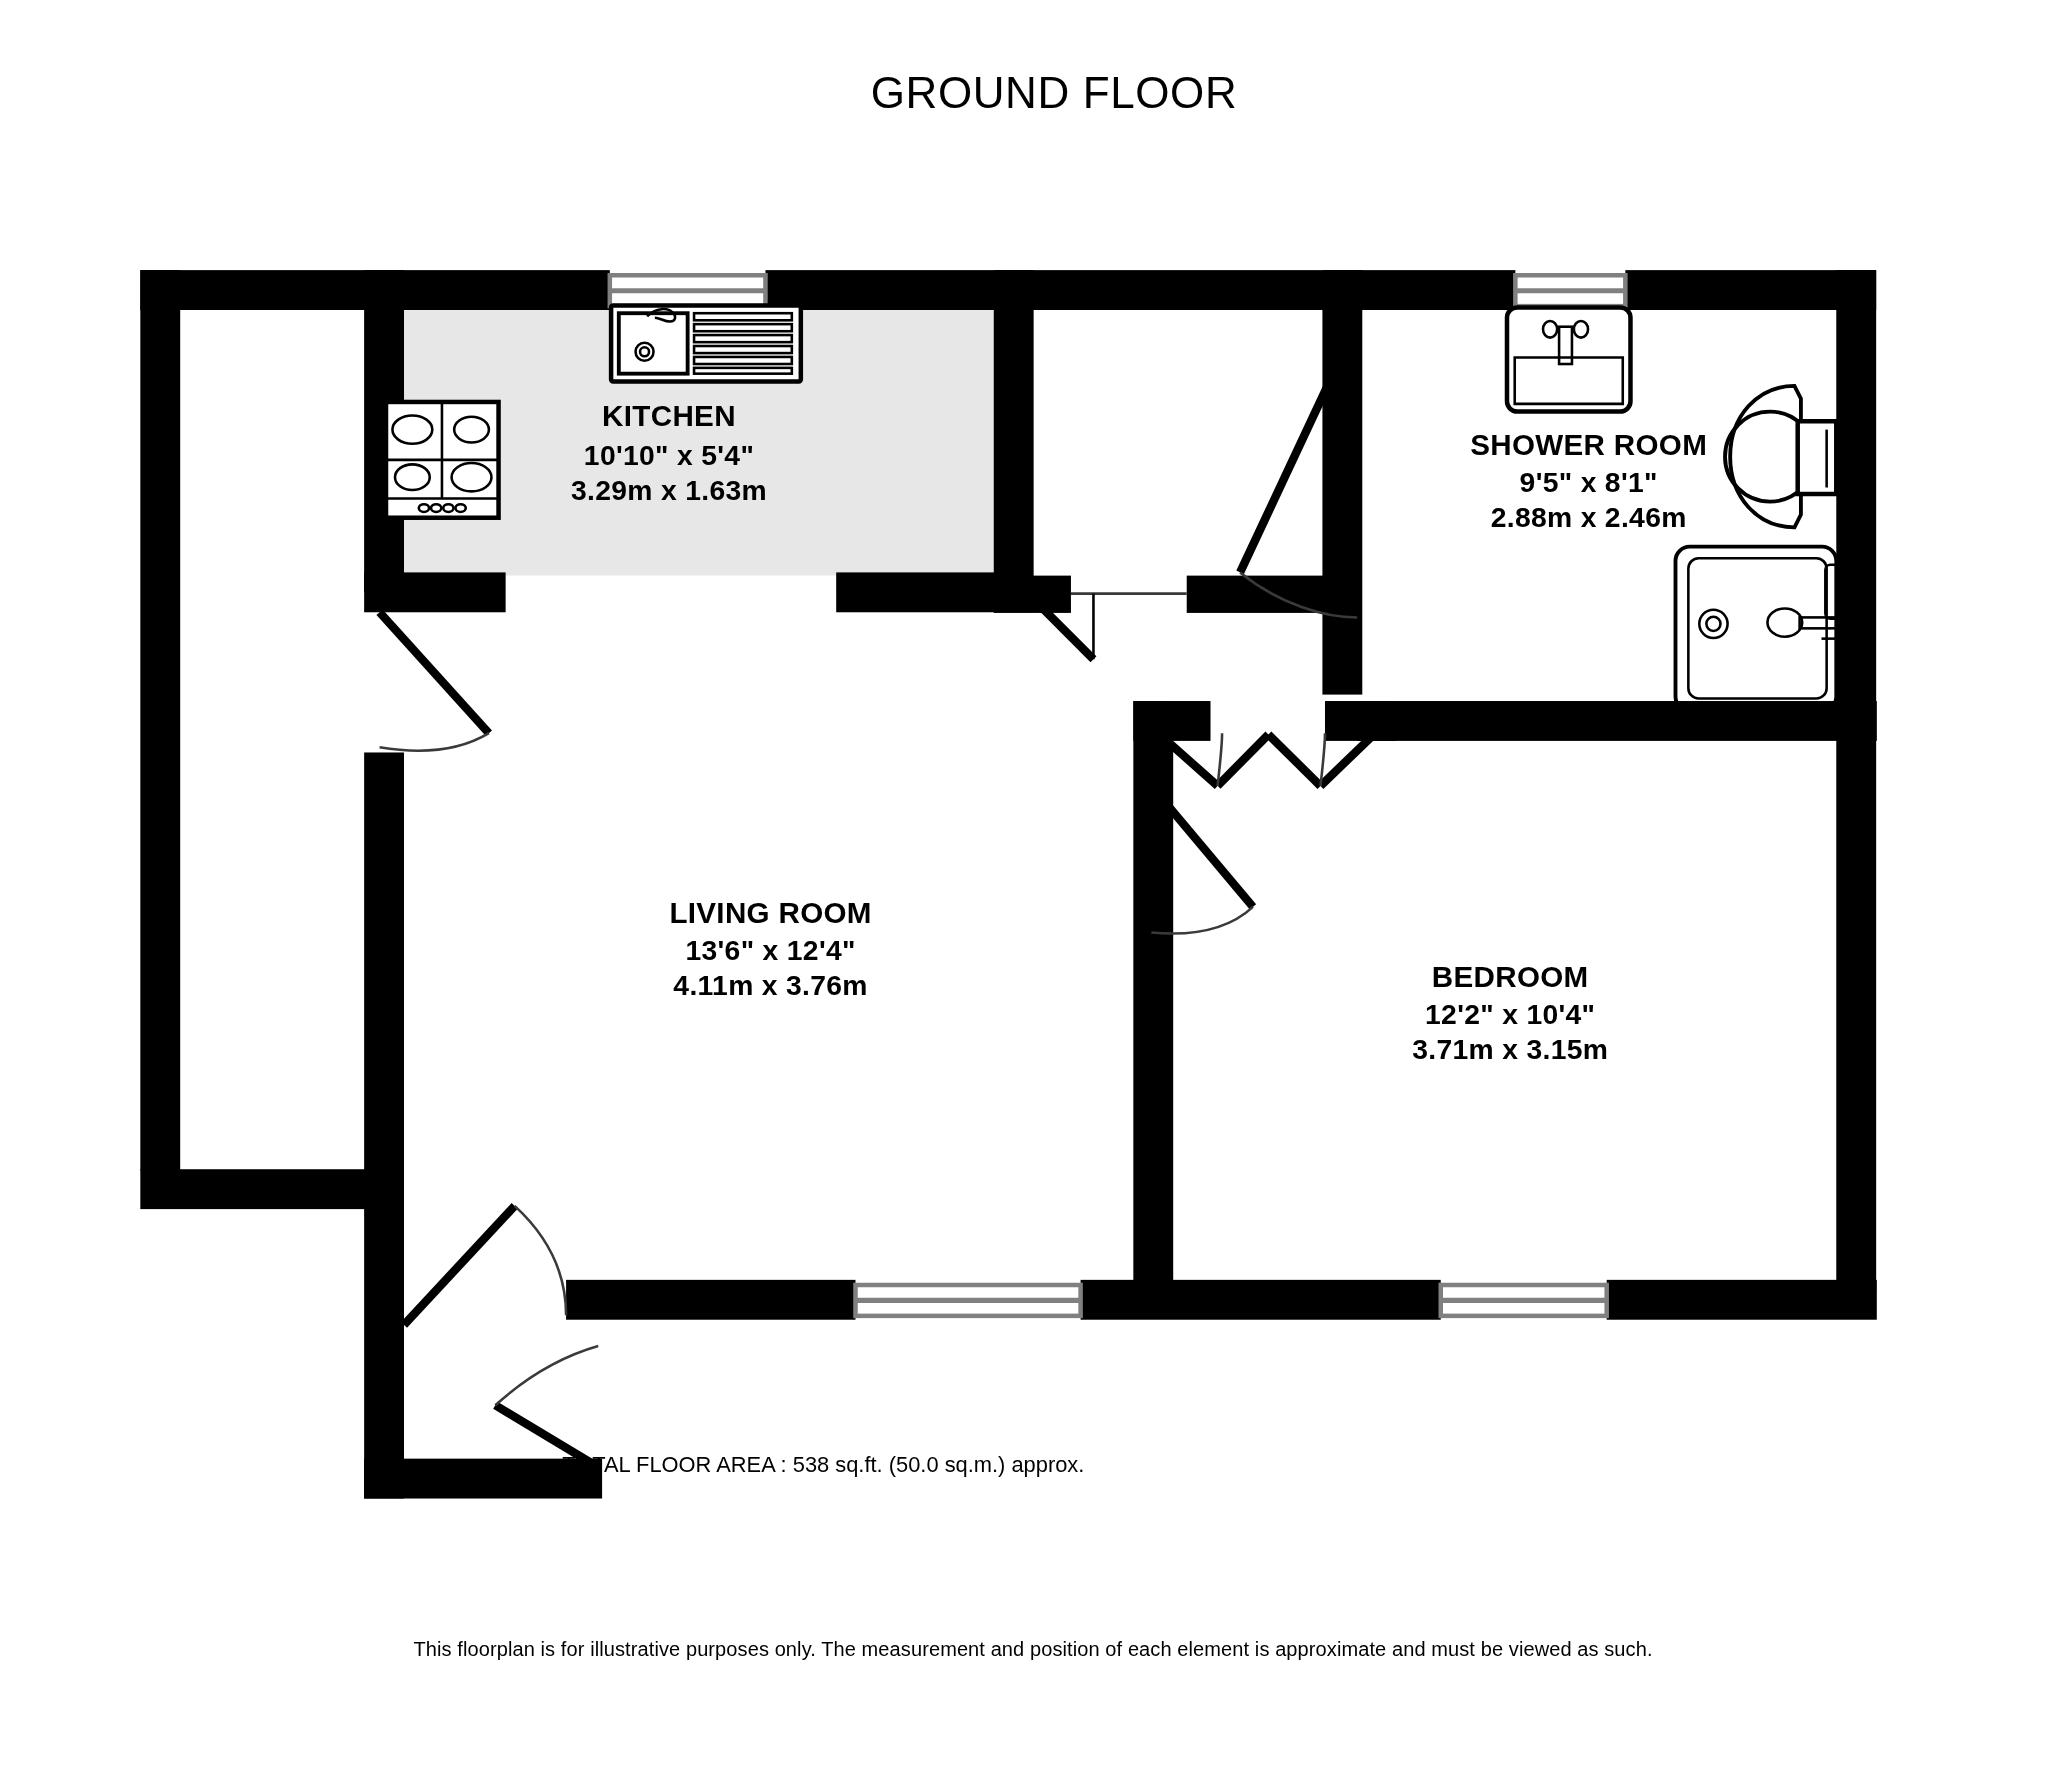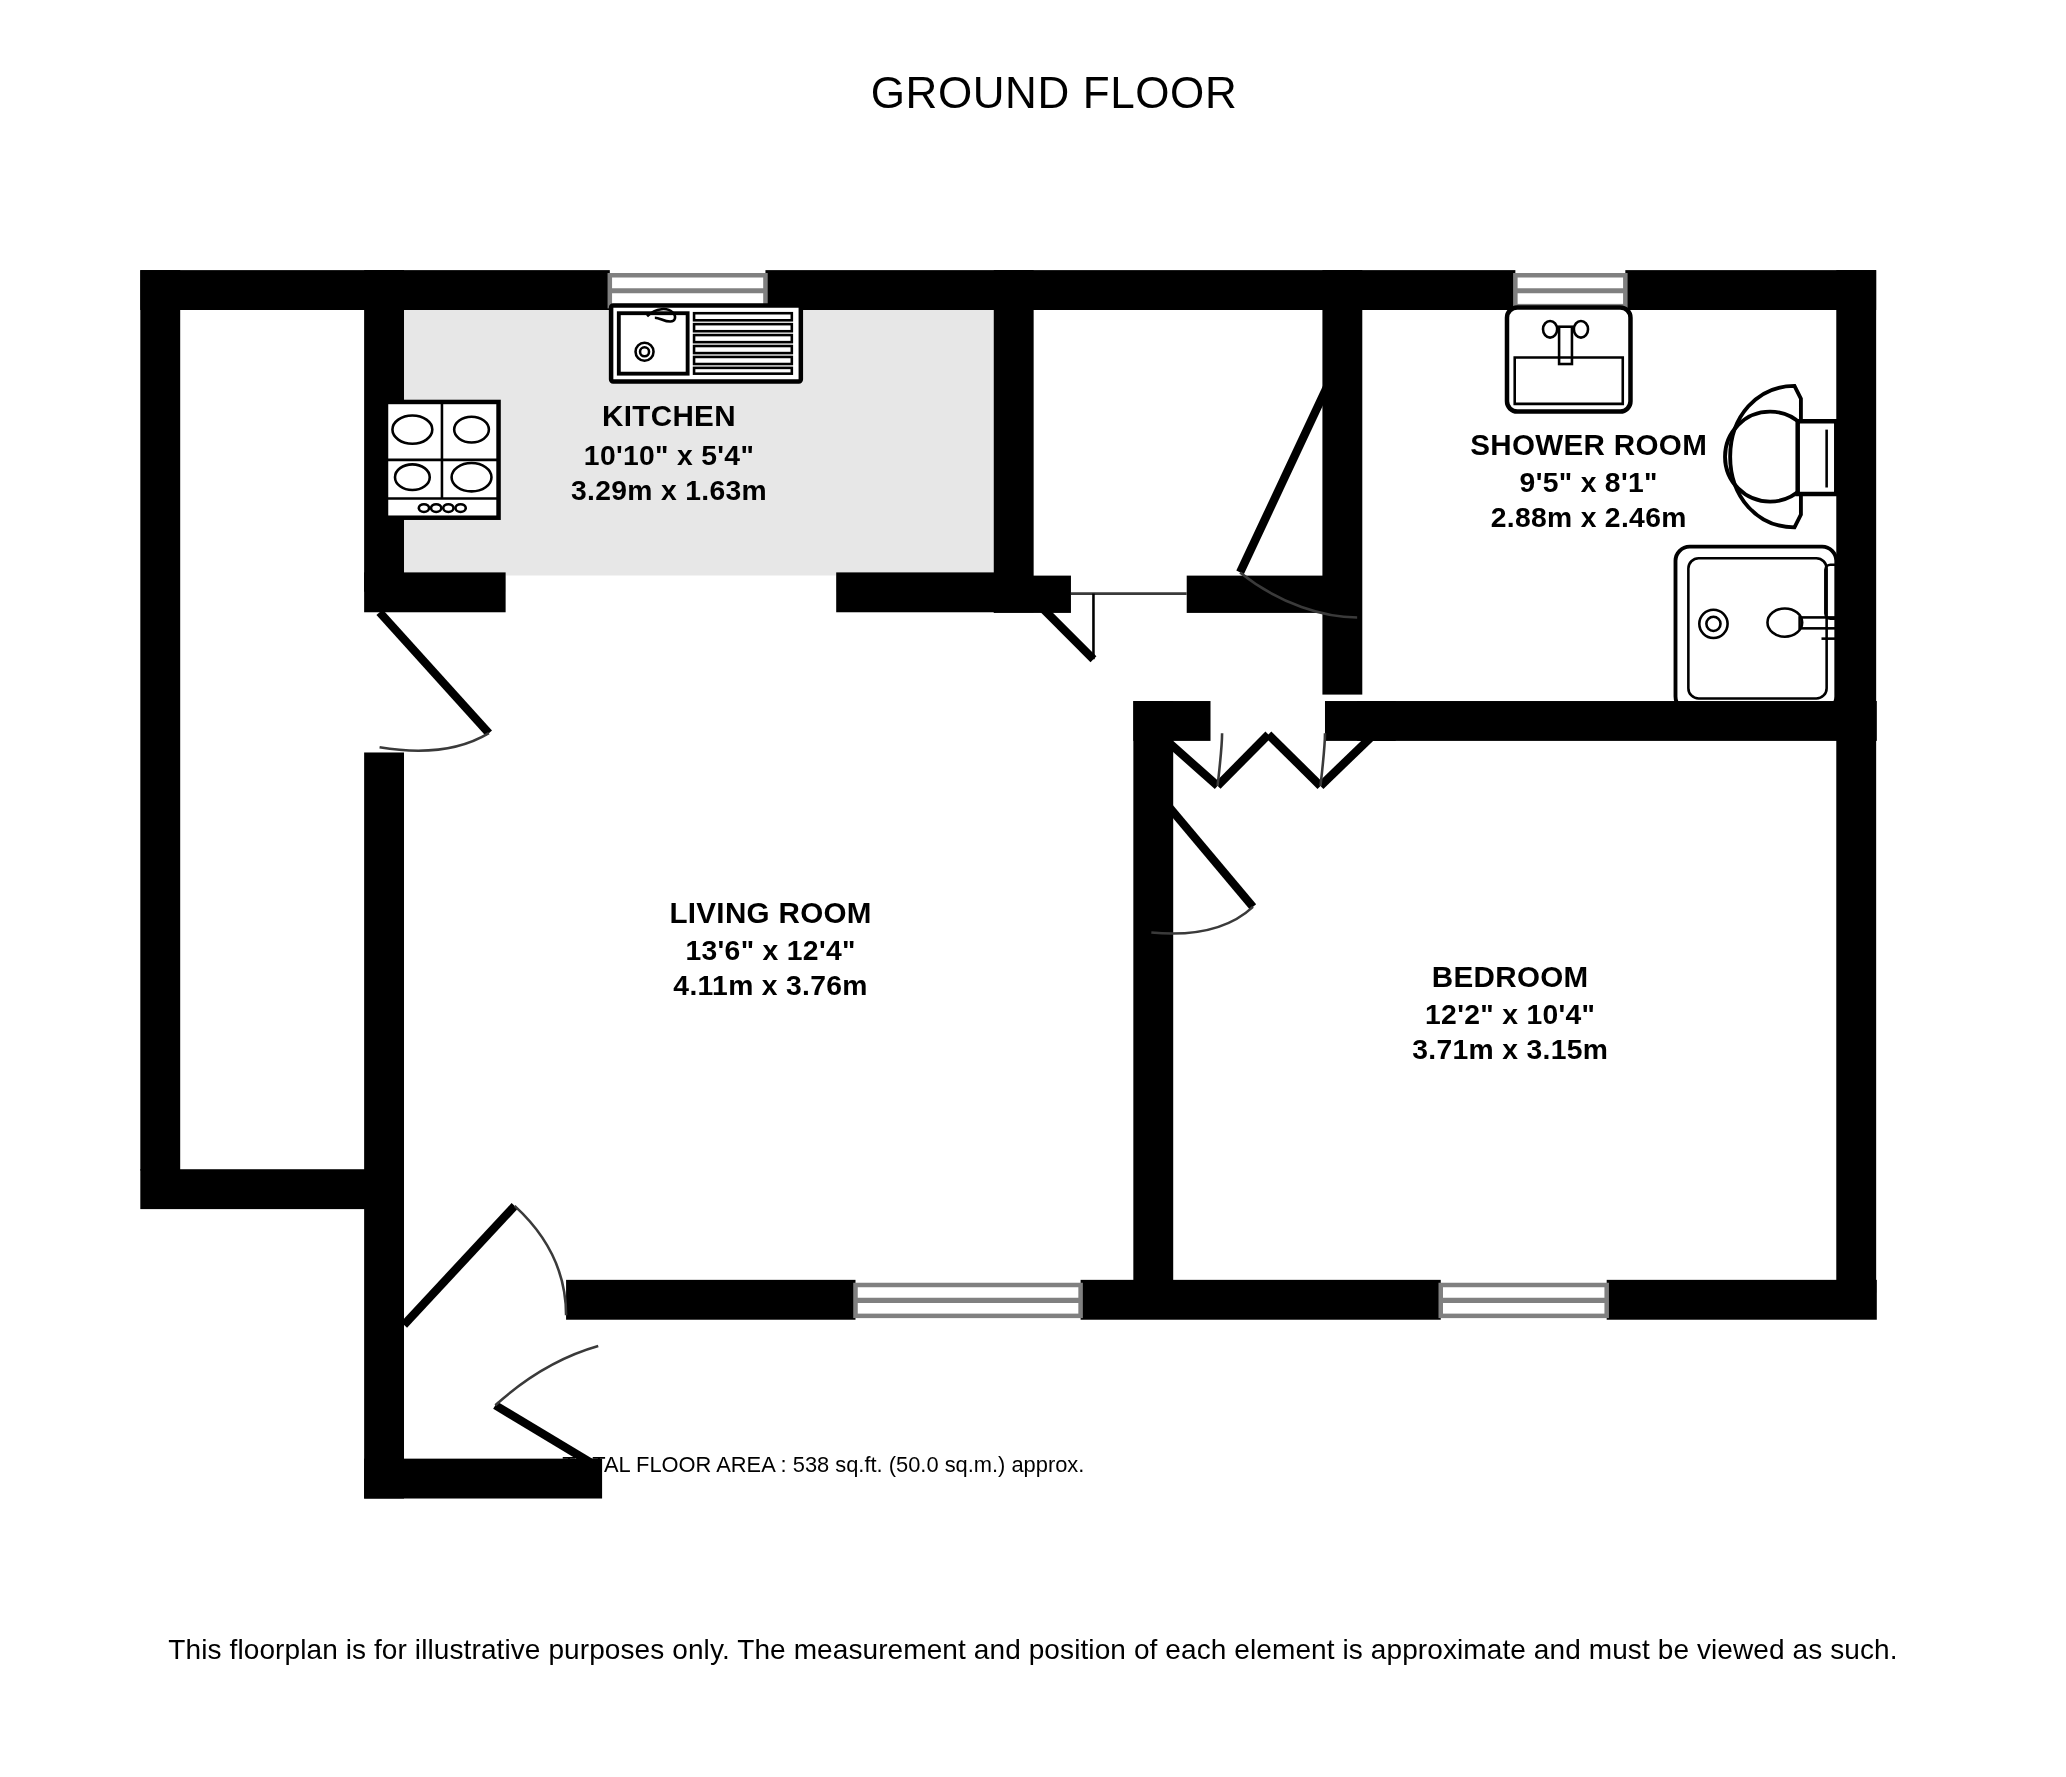--- a/index.html
+++ b/index.html
@@ -41,21 +41,21 @@
     top: 0;
     width: 2066px;
     height: 1777px;
   }
   .disclaimer {
     position: absolute;
     top: 1634px;
     left: 0;
     width: 2066px;
     text-align: center;
-    font-size: 28px;
+    font-size: 20px;
     line-height: 31px;
     letter-spacing: 0.1px;
   }
   svg text {
     font-family: "Liberation Sans", sans-serif;
     fill: #000;
   }
   .roomname {
     font-size: 46px;
     font-weight: bold;

